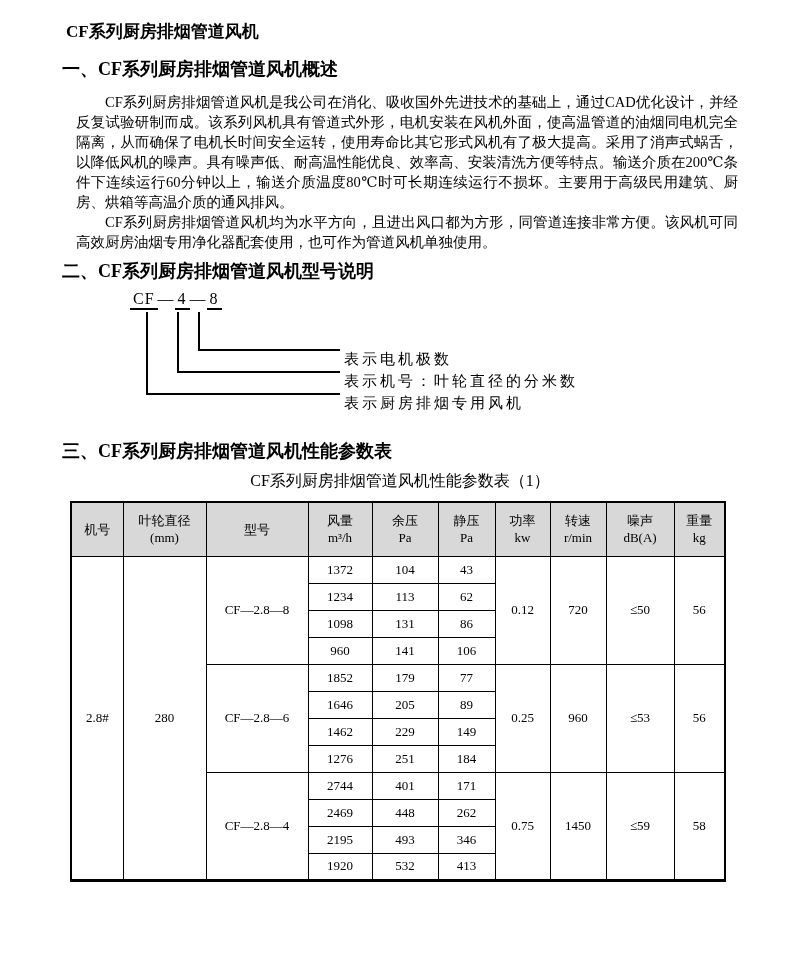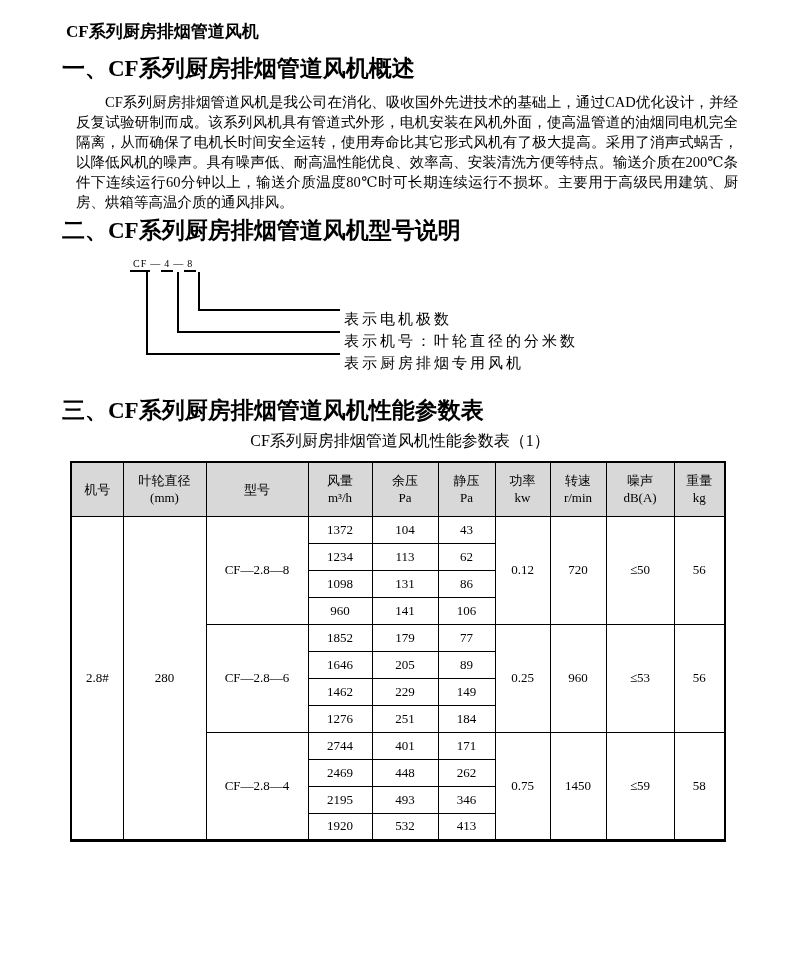--- a/index.html
+++ b/index.html
@@ -14,21 +14,21 @@
   }
   .page { padding: 20px 62px 0 62px; border-radius: 18px; }
 
   .doc-title {
     font-size: 17px;
     font-weight: 700;
     line-height: 24px;
     padding-left: 4px;
   }
   .sec-heading {
-    font-size: 23px;
+    font-size: 18px;
     font-weight: 700;
     line-height: 26px;
   }
   .h1-sec { margin-top: 12px; }
   .h2-sec { margin-top: 6px; }
   .h3-sec { margin-top: 22px; }
 
   .body-par {
     margin-top: 10px;
     font-size: 14.5px;
@@ -41,22 +41,22 @@
 
   
   .diagram {
     position: relative;
     height: 128px;
     margin-top: 4px;
   }
   .model-code {
     position: absolute;
     left: 68px;
-    top: 10px;
-    font-size: 10px;
+    top: 2px;
+    font-size: 16px;
     letter-spacing: 1px;
     white-space: nowrap;
   }
   .model-code .u {
     border-bottom: 2px solid #000;
     padding: 0 3px 1px 3px;
   }
   .dline { position: absolute; background: #000; }
   .vline { width: 2px; }
   .hline { height: 2px; }
@@ -118,20 +118,21 @@
 </head>
 <body>
 
 <div class="page">
 
   <div class="doc-title">CF系列厨房排烟管道风机</div>
 
   <div class="sec-heading h1-sec">一、CF系列厨房排烟管道风机概述</div>
 
   <p class="body-par">CF系列厨房排烟管道风机是我公司在消化、吸收国外先进技术的基础上，通过CAD优化设计，并经反复试验研制而成。该系列风机具有管道式外形，电机安装在风机外面，使高温管道的油烟同电机完全隔离，从而确保了电机长时间安全运转，使用寿命比其它形式风机有了极大提高。采用了消声式蜗舌，以降低风机的噪声。具有噪声低、耐高温性能优良、效率高、安装清洗方便等特点。输送介质在200℃条件下连续运行60分钟以上，输送介质温度80℃时可长期连续运行不损坏。主要用于高级民用建筑、厨房、烘箱等高温介质的通风排风。</p>
+  <p class="body-par second">CF系列厨房排烟管道风机均为水平方向，且进出风口都为方形，同管道连接非常方便。该风机可同高效厨房油烟专用净化器配套使用，也可作为管道风机单独使用。</p>
 
   <div class="sec-heading h2-sec">二、CF系列厨房排烟管道风机型号说明</div>
 
   <div class="diagram">
     <div class="model-code"><span class="u">CF</span><span>—</span><span class="u">4</span><span>—</span><span class="u">8</span></div>
 
     <div class="dline vline v-cf"></div>
     <div class="dline vline v-4"></div>
     <div class="dline vline v-8"></div>
     <div class="dline hline h-1"></div>

